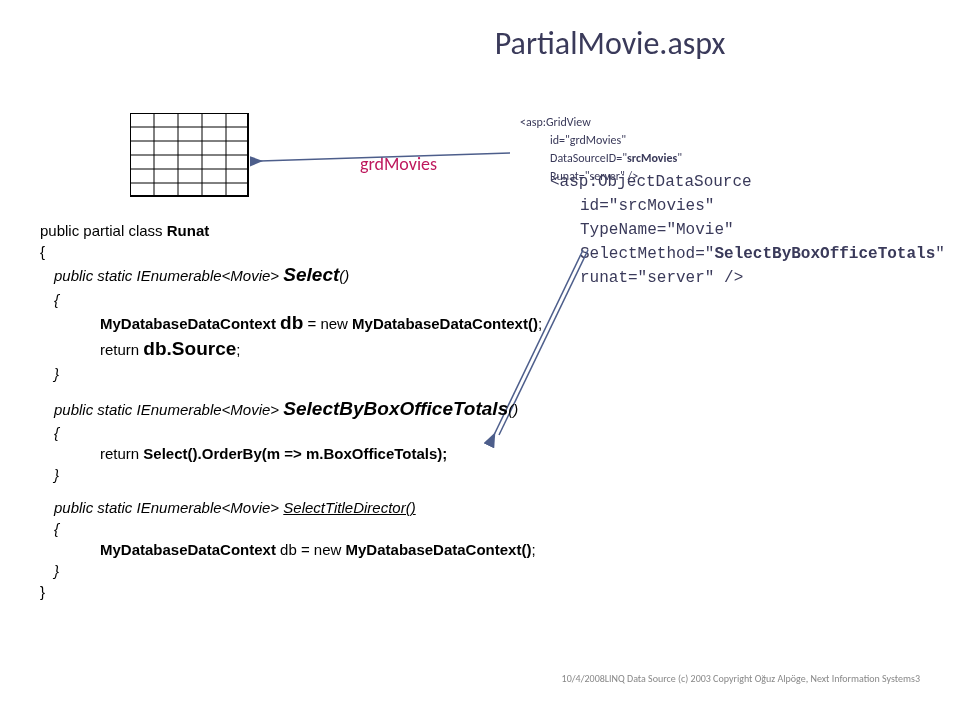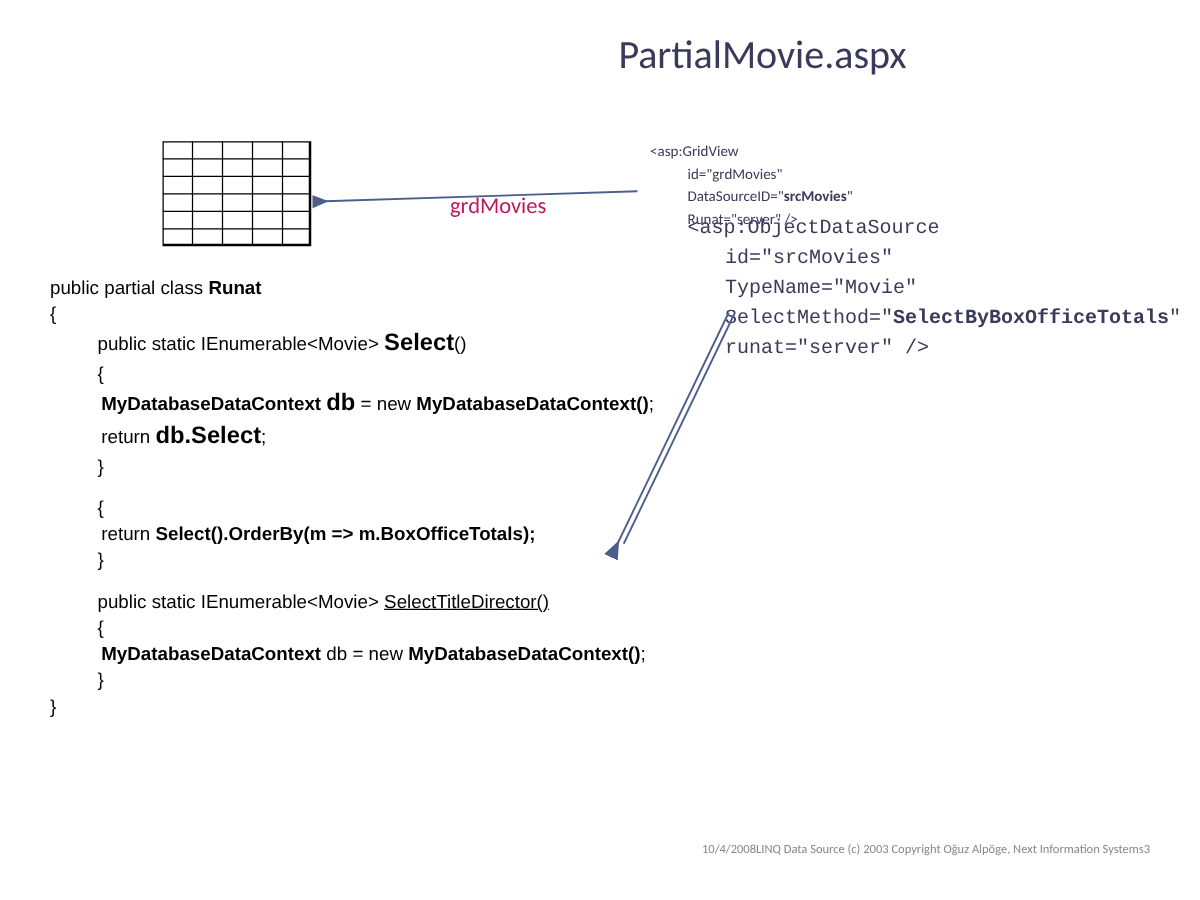--- a/index.html
+++ b/index.html
@@ -68,22 +68,22 @@
 .bold { font-weight: bold; }
 .code-block {
   position: absolute;
   left: 40px;
   top: 220px;
   font-family: Arial, sans-serif;
   font-size: 15px;
   color: #000;
   line-height: 1.4;
 }
-.code-block .i1 { margin-left: 38px; }
-.code-block .i2 { margin-left: 41px; }
+.code-block .i1 { margin-left: 14px; font-style: italic; }
+.code-block .i2 { margin-left: 60px; }
 .code-block .big { font-size: 19px; }
 .footer {
   position: absolute;
   bottom: 15px;
   left: 40px;
   right: 40px;
   font-size: 10px;
   color: #888;
   display: flex;
   justify-content: flex-end;
@@ -151,23 +151,24 @@
     <line x1="103" y1="0" x2="14" y2="185" stroke="#4d5e8b" stroke-width="1.5" marker-end="url(#arr2)"></line>
     <line x1="108" y1="0" x2="19" y2="185" stroke="#4d5e8b" stroke-width="1.5"></line>
   </svg>
 
   <div class="code-block">
     <div><span>public partial class </span><span class="bold">Runat</span></div>
     <div>{</div>
     <div class="i1"><span>public static IEnumerable&lt;Movie&gt; </span><span class="bold big">Select</span><span>()</span></div>
     <div class="i1">{</div>
     <div class="i2"><span class="bold">MyDatabaseDataContext </span><span class="bold big">db</span><span> = new </span><span class="bold">MyDatabaseDataContext()</span><span>;</span></div>
-    <div class="i2"><span>return </span><span class="bold big">db.Select</span><span>;</span></div>
+    <div class="i2"><span>return </span><span class="bold big">db.Source</span><span>;</span></div>
     <div class="i1">}</div>
     <div style="height:12px;"></div>
+    <div class="i1"><span>public static IEnumerable&lt;Movie&gt; </span><span class="bold big">SelectByBoxOfficeTotals</span><span>()</span></div>
     <div class="i1">{</div>
     <div class="i2"><span>return </span><span class="bold">Select().OrderBy(m =&gt; m.BoxOfficeTotals);</span></div>
     <div class="i1">}</div>
     <div style="height:12px;"></div>
     <div class="i1"><span>public static IEnumerable&lt;Movie&gt; </span><span style="text-decoration:underline">SelectTitleDirector()</span></div>
     <div class="i1">{</div>
     <div class="i2"><span class="bold">MyDatabaseDataContext</span><span> db = new </span><span class="bold">MyDatabaseDataContext()</span><span>;</span></div>
     <div class="i1">}</div>
     <div>}</div>
   </div>

